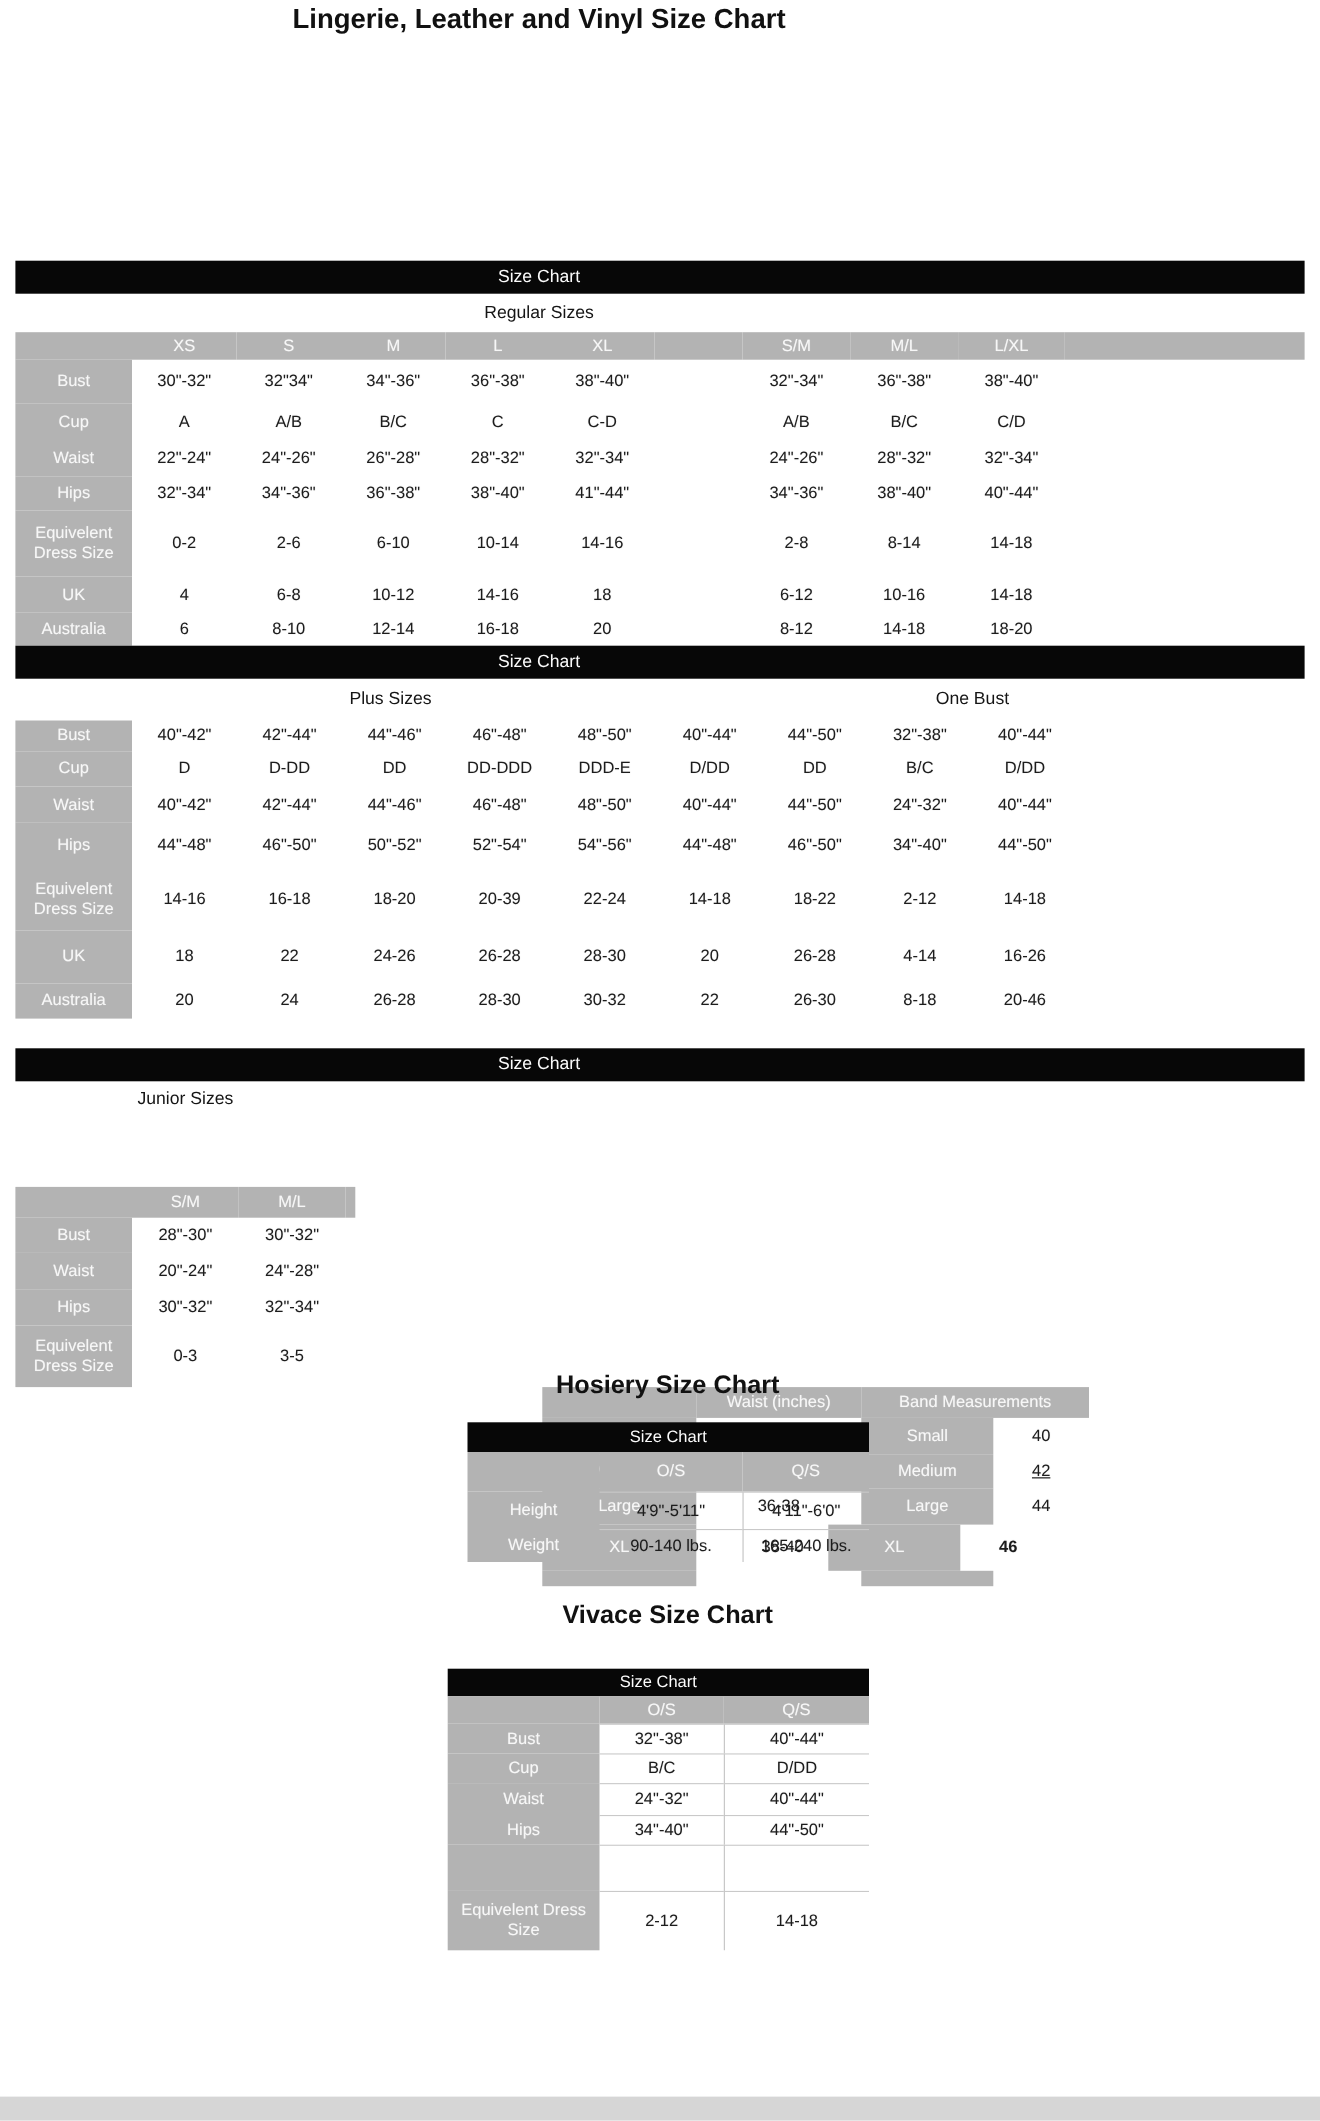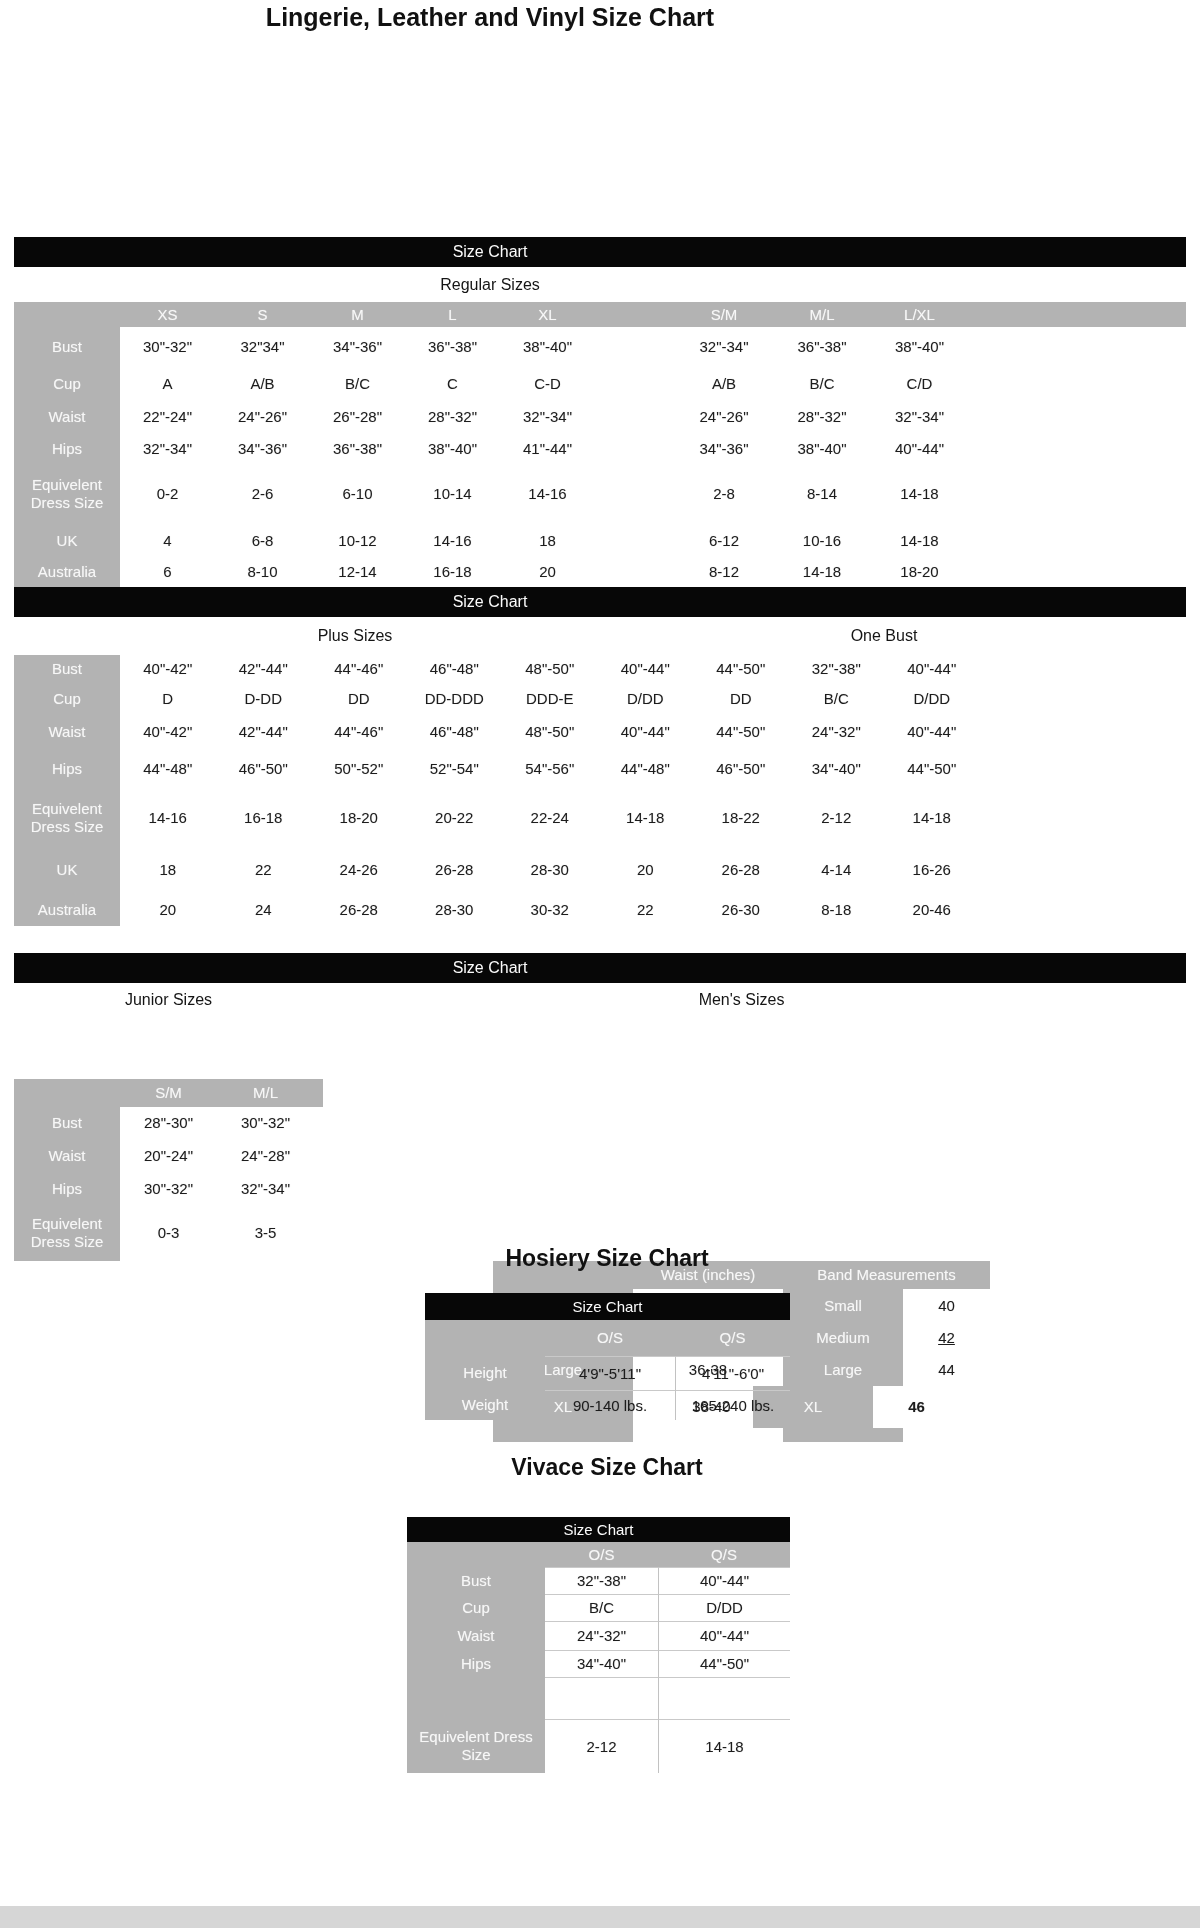--- a/index.html
+++ b/index.html
@@ -210,21 +210,21 @@
         <div class="cell c-d" style="width: 95.5px;">46"-50"</div>
         <div class="cell c-d" style="width: 95.5px;">34"-40"</div>
         <div class="cell c-d" style="width: 95.5px;">44"-50"</div>
         <div class="cell c-d" style="width: 206.5px;"></div>
       </div>
       <div class="trow" style="height: 56px;">
         <div class="cell c-l" style="width: 106px;">Equivelent Dress Size</div>
         <div class="cell c-d" style="width: 95.5px;">14-16</div>
         <div class="cell c-d" style="width: 95.5px;">16-18</div>
         <div class="cell c-d" style="width: 95.5px;">18-20</div>
-        <div class="cell c-d" style="width: 95.5px;">20-22</div>
+        <div class="cell c-d" style="width: 95.5px;">20-39</div>
         <div class="cell c-d" style="width: 95.5px;">22-24</div>
         <div class="cell c-d" style="width: 95.5px;">14-18</div>
         <div class="cell c-d" style="width: 95.5px;">18-22</div>
         <div class="cell c-d" style="width: 95.5px;">2-12</div>
         <div class="cell c-d" style="width: 95.5px;">14-18</div>
         <div class="cell c-d" style="width: 206.5px;"></div>
       </div>
       <div class="trow" style="height: 48px;">
         <div class="cell c-l" style="width: 106px;">UK</div>
         <div class="cell c-d" style="width: 95.5px;">18</div>
@@ -253,21 +253,20 @@
       </div>
     </div>
 </div>
 
 <div class="block" style="left:14px;top:953px;width:1172px;height:245px;">
   <div class="bar bar-wide" style="height:30px;">
     <span class="bartext">Size Chart</span>
   </div>
   <div class="subrow" style="height:33px;">
     <span class="subtext" style="left:0;width:309px;">Junior Sizes</span>
-    <span class="subtext" style="left:479px;width:497px;">Men's Sizes</span>
   </div>
   <div class="sizetable abs" style="left:0;top:63px;">
       <div class="trow" style="height: 28px;">
         <div class="cell c-h" style="width: 106px;"></div>
         <div class="cell c-h" style="width: 97px;">S/M</div>
         <div class="cell c-h" style="width: 97px;">M/L</div>
         <div class="cell c-h" style="width: 9px;"></div>
       </div>
       <div class="trow" style="height: 32px;">
         <div class="cell c-l" style="width: 106px;">Bust</div>

